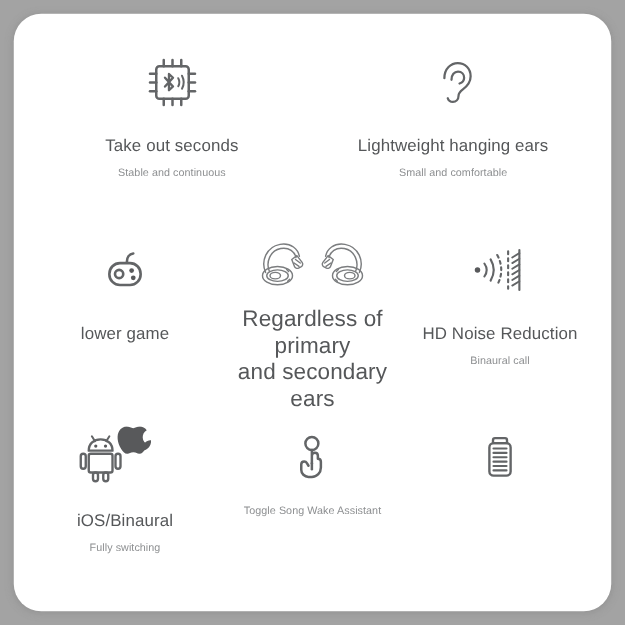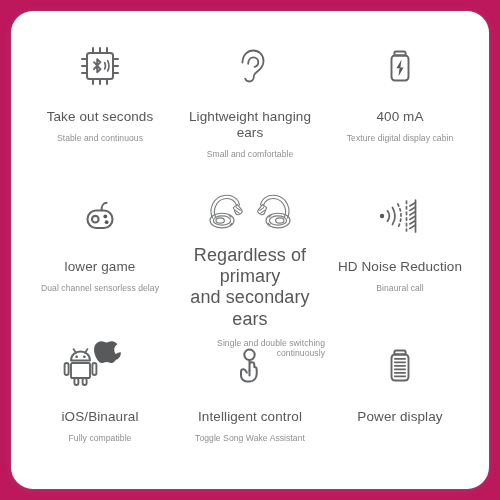--- a/index.html
+++ b/index.html
@@ -9,21 +9,21 @@
     height: 500px;
     background: #ffffff;
     font-family: "Liberation Sans", sans-serif;
     -webkit-font-smoothing: antialiased;
   }
 
   #stage {
     position: relative;
     width: 500px;
     height: 500px;
-    background: #be185d;
+    background: #a3a3a3;
     overflow: hidden;
   }
 
   
   #card {
     position: absolute;
     left: 11px;
     top: 11px;
     width: 478px;
     height: 478px;
@@ -151,48 +151,36 @@
             <path class="st" style="stroke-width:1.8" d="M24.2 23.8
                      C24.2 19.8 26.5 17.3 29.4 17.3
                      C32.5 17.3 34.3 19.6 34.3 22.2
                      C34.3 24.8 32.6 26.2 30.6 26.8"></path>
           </svg>
         </div>
         <div class="cell-title">Lightweight hanging ears</div>
         <div class="cell-sub">Small and comfortable</div>
       </div>
 
-      <div class="cell">
-        <div class="icon-wrap">
-          <svg width="52" height="52" viewBox="0 0 52 52">
-            <path class="st" style="stroke-width:1.9" d="M22 11.5 h8 a1.6 1.6 0 0 1 1.6 1.6 v2.4 h-11.2 v-2.4 a1.6 1.6 0 0 1 1.6 -1.6 z"></path>
-            <rect class="st" style="stroke-width:1.9" x="17.5" y="15.5" width="17" height="25" rx="3.4"></rect>
-            <path class="fl" d="M27.6 19.6 L22.4 28.2 L25.6 28.2 L24.4 36.4 L29.6 27.6 L26.4 27.6 Z"></path>
-          </svg>
-        </div>
-        <div class="cell-title">400 mA</div>
-        <div class="cell-sub">Texture digital display cabin</div>
-      </div>
 
     </div>
 
     <div class="grid-row">
 
       <div class="cell">
         <div class="icon-wrap">
           <svg width="52" height="52" viewBox="0 0 52 52">
             <path class="st" style="stroke-width:2.1" d="M27.6 20.2 C27.2 15.8 29.6 13.2 32.6 12.8"></path>
             <rect class="st" style="stroke-width:2.1" x="13.5" y="20.5" width="25" height="17.5" rx="8.5"></rect>
             <circle class="st" style="stroke-width:2.1" cx="21.3" cy="29.2" r="3.3"></circle>
             <circle class="fl" cx="31.3" cy="26.4" r="1.9"></circle>
             <circle class="fl" cx="32.6" cy="32.2" r="1.9"></circle>
           </svg>
         </div>
         <div class="cell-title">lower game</div>
-        <div class="cell-sub">Dual channel sensorless delay</div>
       </div>
 
       <div class="cell">
         <div class="icon-wrap">
           <svg width="92" height="50" viewBox="0 0 92 50">
 
             <g>
               <path class="st-thin" d="M8.5 31 C4.5 22 9 10.5 20 8.5 C29 7 34.5 12.5 35.5 18"></path>
               <path class="st-thin" d="M11.5 30 C8.5 23 12 13.5 20.5 11.8 C27.5 10.5 31.8 14.6 32.8 19"></path>
               <path class="st-thin" d="M33.5 17.5 l4.2 5.4 a2.4 2.4 0 0 1 -0.9 3.6 l-2 1 a2.4 2.4 0 0 1 -3.2 -1.3 l-2.2 -5.6 z"></path>
@@ -216,21 +204,20 @@
               <ellipse class="st-thin" cx="16.2" cy="33.5" rx="4.2" ry="2.6"></ellipse>
               <line class="st-thin" x1="25.2" y1="28.4" x2="26.9" y2="30.2"></line>
               <line class="st-thin" x1="27.8" y1="36.4" x2="26.1" y2="38"></line>
             </g>
           </svg>
         </div>
         <div class="cell-title two-line">
           <span>Regardless of primary</span><br>
           <span>and secondary ears</span>
         </div>
-        <div class="cell-sub">Single and double switching continuously</div>
       </div>
 
       <div class="cell">
         <div class="icon-wrap">
           <svg width="58" height="52" viewBox="0 0 58 52">
             <circle class="fl" cx="11" cy="26" r="2.2"></circle>
             <path class="st" style="stroke-width:1.7" d="M16.5 20.8 Q20.2 26 16.5 31.2"></path>
             <path class="st" style="stroke-width:1.7" d="M21.5 17.5 Q26.5 26 21.5 34.5"></path>
             <path class="st" style="stroke-width:1.7;stroke-dasharray:2.2 3" d="M26.8 14 Q33.2 26 26.8 38"></path>
             <line class="st" style="stroke-width:1.7;stroke-dasharray:2.4 3.2" x1="35.5" y1="11" x2="35.5" y2="41"></line>
@@ -270,21 +257,21 @@
               <rect class="st" style="stroke-width:1.9" x="21.6" y="37" width="4" height="7" rx="2"></rect>
             </g>
 
             <g>
               <path class="fl" d="M59.8 11.2 c0.3 2.4 -0.7 4.5 -2 5.9 c-1.3 1.4 -3.2 2.4 -5 2.2 c-0.3 -2.3 0.8 -4.6 2 -6 c1.4 -1.5 3.6 -2.4 5 -2.1 z"></path>
               <path class="fl" d="M65.6 36.6 c-1.2 2.7 -1.8 3.9 -3.3 6.2 c-2.1 3.2 -5.1 7.3 -8.8 7.3 c-3.3 0.1 -4.1 -2.2 -8.6 -2.1 c-4.5 0 -5.4 2.2 -8.7 2.1 c-3.7 -0.1 -6.5 -3.8 -8.6 -7 c-5.9 -9.1 -6.5 -19.8 -2.9 -25.5 c2.6 -4 6.7 -6.4 10.5 -6.4 c3.9 0 6.4 2.2 9.6 2.2 c3.2 0 5.1 -2.2 9.6 -2.2 c3.5 0 7.1 1.9 9.7 5.2 c-8.5 4.8 -7.1 17.2 1.5 20.2 z" transform="translate(20.5,-6) scale(0.56)"></path>
             </g>
           </svg>
         </div>
         <div class="cell-title">iOS/Binaural</div>
-        <div class="cell-sub">Fully compatible</div>
+        <div class="cell-sub">Fully switching</div>
       </div>
 
       <div class="cell">
         <div class="icon-wrap">
           <svg width="52" height="52" viewBox="0 0 52 52">
             <circle class="st" style="stroke-width:2" cx="25.5" cy="14.8" r="5.2"></circle>
             <path class="st" style="stroke-width:2" d="M25.5 20 L25.5 30.5
                      L25.5 24.6
                      C25.5 23.2 26.6 22.2 27.9 22.2
                      C29.2 22.2 30.3 23.2 30.3 24.6
@@ -294,38 +281,36 @@
                      C32.7 38.2 29.6 41.5 25.5 41.5
                      L22.8 41.5
                      C19.6 41.5 17 38.9 17 35.7
                      L17 31.6
                      C17 30.2 18.1 29.2 19.4 29.2
                      C20.2 29.2 21 29.6 21.4 30.3
                      L22.8 32.6"></path>
             <path class="st" style="stroke-width:2" d="M25.5 30.5 L25.5 35.4"></path>
           </svg>
         </div>
-        <div class="cell-title">Intelligent control</div>
         <div class="cell-sub">Toggle Song Wake Assistant</div>
       </div>
 
       <div class="cell">
         <div class="icon-wrap">
           <svg width="52" height="52" viewBox="0 0 52 52">
             <path class="st" style="stroke-width:1.9" d="M22 10.5 h8 a1.6 1.6 0 0 1 1.6 1.6 v2.4 h-11.2 v-2.4 a1.6 1.6 0 0 1 1.6 -1.6 z"></path>
             <rect class="st" style="stroke-width:1.9" x="17.5" y="14.5" width="17" height="26" rx="3.4"></rect>
             <g class="st" style="stroke-width:1.7">
               <line x1="20.8" y1="18.8" x2="31.2" y2="18.8"></line>
               <line x1="20.8" y1="22.3" x2="31.2" y2="22.3"></line>
               <line x1="20.8" y1="25.8" x2="31.2" y2="25.8"></line>
               <line x1="20.8" y1="29.3" x2="31.2" y2="29.3"></line>
               <line x1="20.8" y1="32.8" x2="31.2" y2="32.8"></line>
               <line x1="20.8" y1="36.3" x2="31.2" y2="36.3"></line>
             </g>
           </svg>
         </div>
-        <div class="cell-title">Power display</div>
       </div>
 
     </div>
 
   </div>
 </div>
 
 </body></html>

